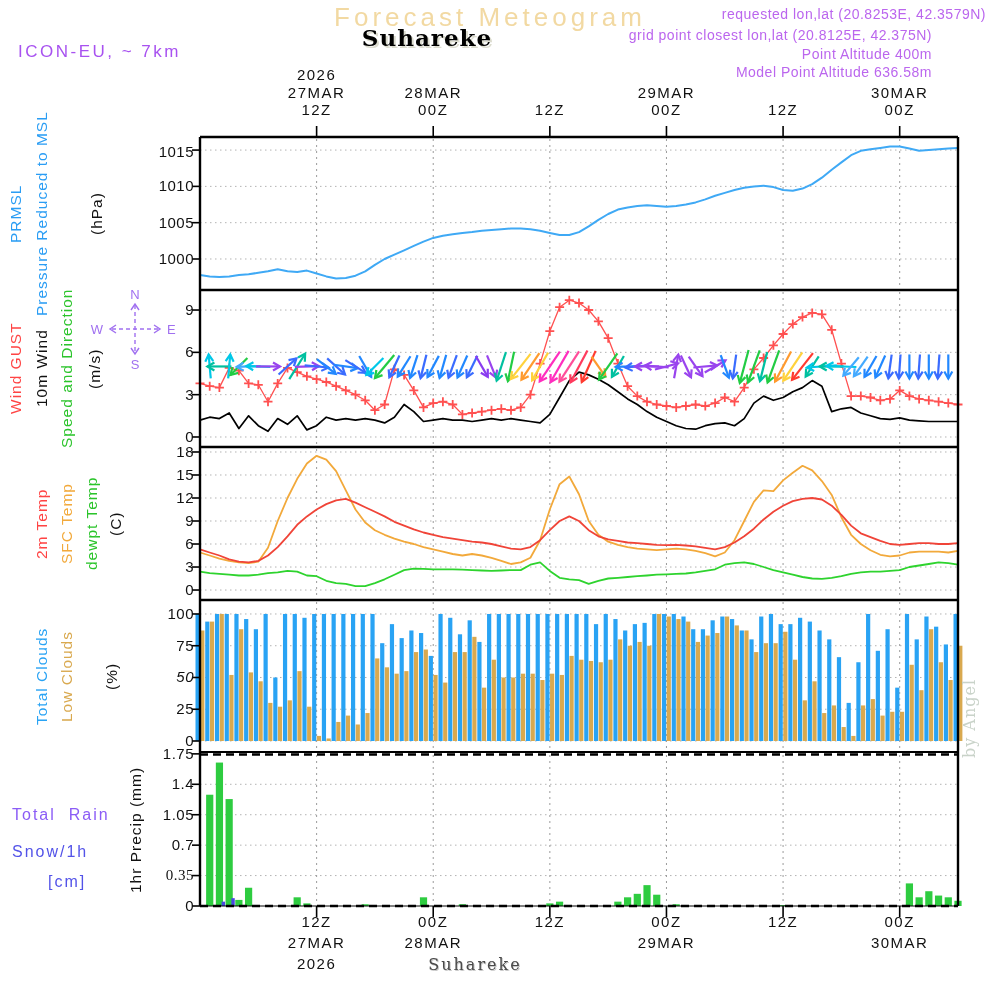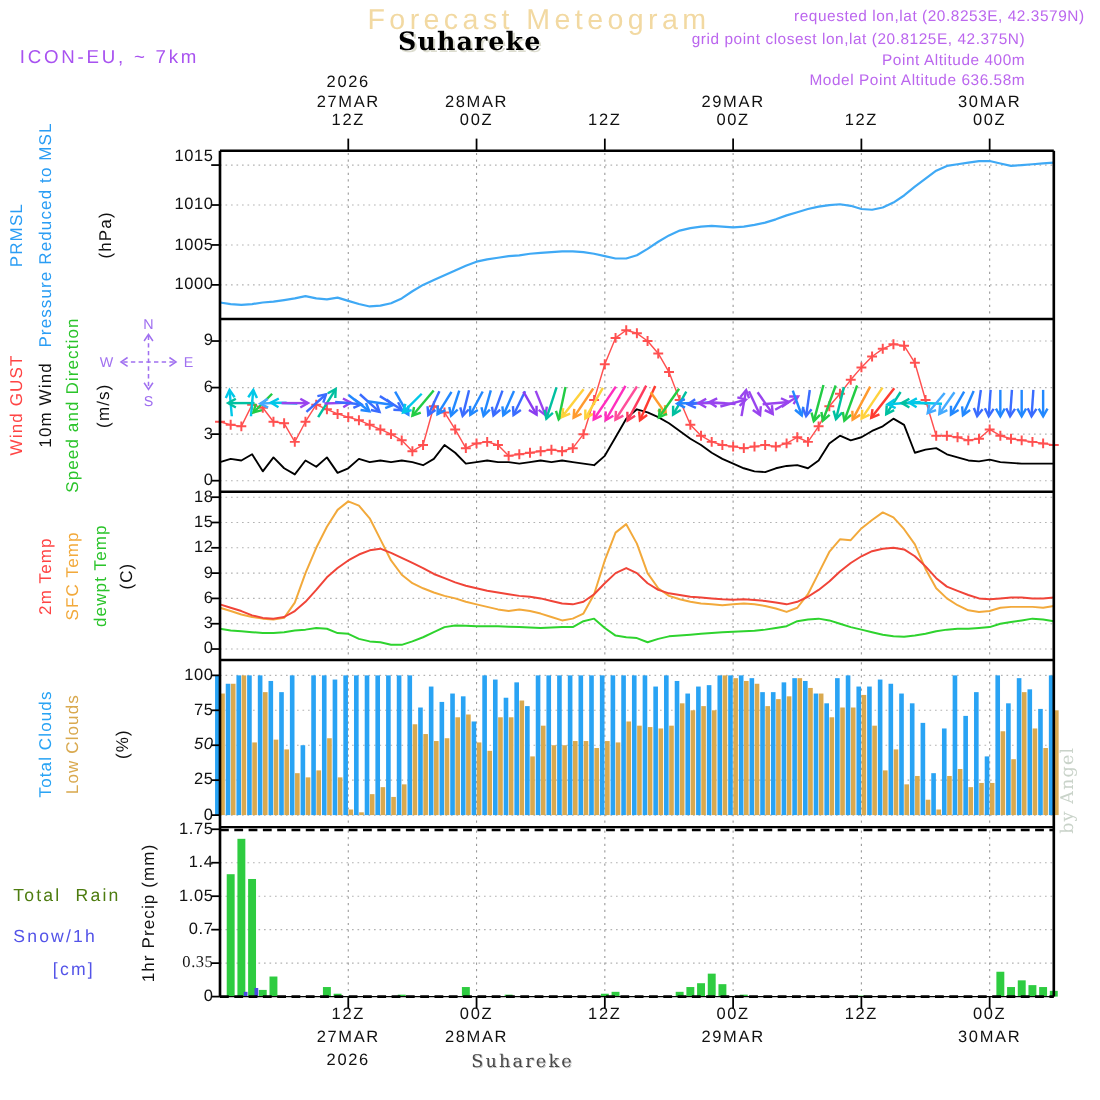--- a/index.html
+++ b/index.html
@@ -679,21 +679,21 @@
   <div class="meta m1" style="color: rgb(187, 102, 238);">requested lon,lat (20.8253E, 42.3579N)</div>
   <div class="meta m2" style="color: rgb(187, 102, 238);">grid point closest lon,lat (20.8125E, 42.375N)</div>
   <div class="meta m3" style="color: rgb(187, 102, 238);">Point Altitude 400m</div>
   <div class="meta m4" style="color: rgb(187, 102, 238);">Model Point Altitude 636.58m</div>
   <div class="abs t-model" style="color: rgb(168, 82, 240);">ICON-EU, ~ 7km</div>
 
   <div id="labels">
       <div class="ytick" style="top: 249.993px;">1000</div>
       <div class="ytick" style="top: 213.686px;">1005</div>
       <div class="ytick" style="top: 177.378px;">1010</div>
-      <div class="ytick" style="top: 133px;">1015</div>
+      <div class="ytick" style="top: 143px;">1015</div>
       <div class="ytick" style="top: 427.985px;">0</div>
       <div class="ytick" style="top: 385.667px;">3</div>
       <div class="ytick" style="top: 343.349px;">6</div>
       <div class="ytick" style="top: 301.031px;">9</div>
       <div class="ytick" style="top: 581.03px;">0</div>
       <div class="ytick" style="top: 558.023px;">3</div>
       <div class="ytick" style="top: 535.015px;">6</div>
       <div class="ytick" style="top: 512.008px;">9</div>
       <div class="ytick" style="top: 489px;">12</div>
       <div class="ytick" style="top: 465.992px;">15</div>
@@ -739,20 +739,20 @@
       <div class="vlab" style="left: 56px; top: 290px; width: 22px; height: 157px; color: rgb(43, 196, 43);">Speed and Direction</div>
       <div class="vlab" style="left: 84px; top: 290px; width: 22px; height: 157px; color: rgb(17, 17, 17);">(m/s)</div>
       <div class="vlab" style="left: 31px; top: 447px; width: 22px; height: 153px; color: rgb(255, 68, 68);">2m Temp</div>
       <div class="vlab" style="left: 56px; top: 447px; width: 22px; height: 153px; color: rgb(242, 169, 59);">SFC Temp</div>
       <div class="vlab" style="left: 81px; top: 447px; width: 22px; height: 153px; color: rgb(43, 196, 43);">dewpt Temp</div>
       <div class="vlab" style="left: 105px; top: 447px; width: 22px; height: 153px; color: rgb(17, 17, 17);">(C)</div>
       <div class="vlab" style="left: 31px; top: 600px; width: 22px; height: 153px; color: rgb(41, 163, 244);">Total Clouds</div>
       <div class="vlab" style="left: 56px; top: 600px; width: 22px; height: 153px; color: rgb(217, 169, 79);">Low Clouds</div>
       <div class="vlab" style="left: 101px; top: 600px; width: 22px; height: 153px; color: rgb(17, 17, 17);">(%)</div>
       <div class="vlab" style="left: 125px; top: 753px; width: 22px; height: 153px; color: rgb(17, 17, 17);">1hr Precip (mm)</div>
-      <div class="plab" style="left: 12px; top: 806px; color: #4d7c0f;">Total  Rain</div>
+      <div class="plab" style="left: 12px; top: 806px; color: #8b5cf6;">Total  Rain</div>
       <div class="plab" style="left: 12px; top: 843px; color: rgb(83, 83, 232);">Snow/1h</div>
       <div class="plab" style="left: 48px; top: 873px; color: rgb(83, 83, 232);">[cm]</div>
     </div>
 
   <div class="abs f-station">Suhareke</div>
   <div class="abs f-credit" style="color: rgb(201, 211, 201);">by Angel</div>
 </div>
 
 </body></html>

